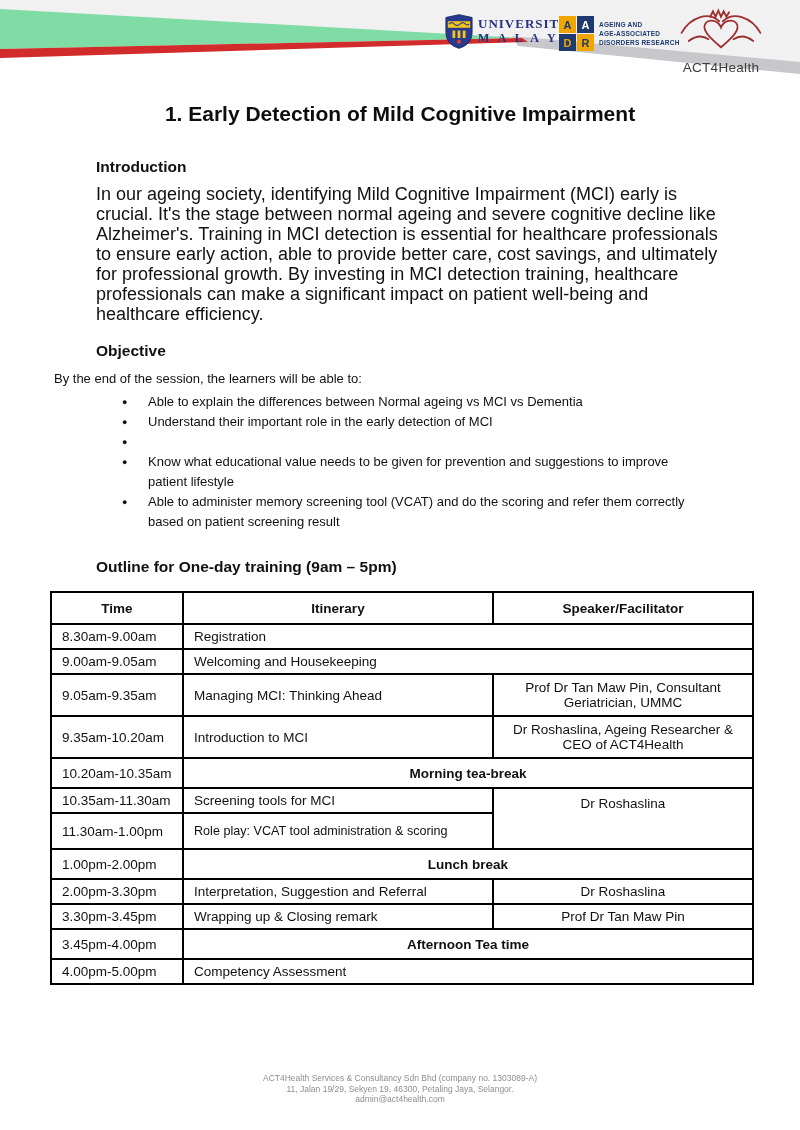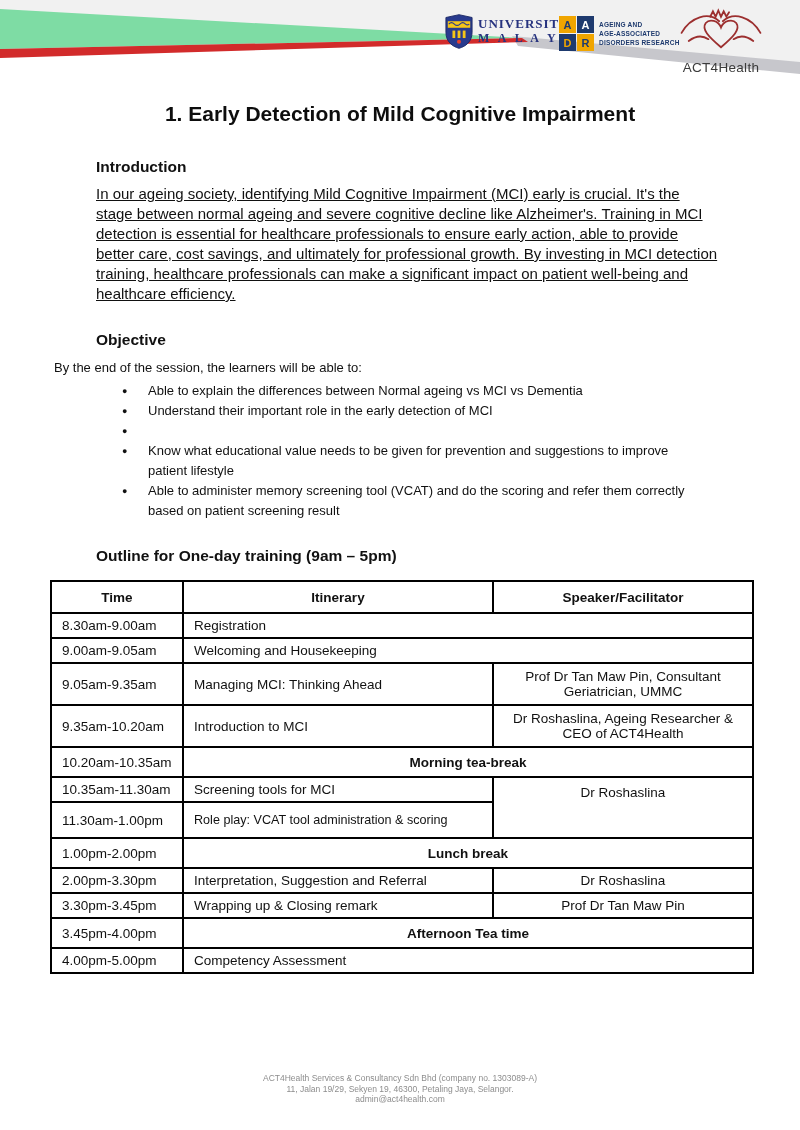--- a/index.html
+++ b/index.html
@@ -26,24 +26,24 @@
   .aadr-text { font-size:6.5px; font-weight:bold; color:#1e3a6e; line-height:9px; padding-top:4px; letter-spacing:0.2px; }
 
   .act-logo { position:absolute; left:675px; top:6px; width:92px; text-align:center; }
   .act-label { font-size:13.5px; color:#3b3b3b; letter-spacing:0.3px; margin-top:-2px; }
 
   
   .doc-title { margin-top:22px; text-align:center; font-size:21px; font-weight:bold; color:#0d0d0d; }
 
   .section-heading { font-size:15.5px; font-weight:bold; margin-left:96px; }
   .h-intro { margin-top:32px; }
-  .h-objective { margin-top:27px; }
+  .h-objective { margin-top:18px; }
   .h-outline { margin-top:26px; }
 
-  .body-text { font-size:15px; line-height:20px; margin:8px 0 0 96px; width:624px;text-decoration:underline; }
+  .body-text { font-size:18px; line-height:20px; margin:8px 0 0 96px; width:624px; }
   .lead-text { font-size:13px; line-height:20px; margin:9px 0 0 54px; width:624px; }
 
   ul.objective-list { list-style:none; margin:3px 0 0 122px; width:586px; }
   ul.objective-list li { display:flex; font-size:13px; line-height:20px; }
   .bullet-dot { flex:0 0 26px; font-size:9px; line-height:20px; }
 
   
   table.outline { border-collapse:collapse; margin:15px 0 0 50px; width:702px; font-size:13.5px; table-layout:fixed; }
   table.outline th, table.outline td { border:2px solid #000; padding:4px 10px; vertical-align:middle; }
   table.outline th { font-weight:bold; text-align:center; height:32px; }

